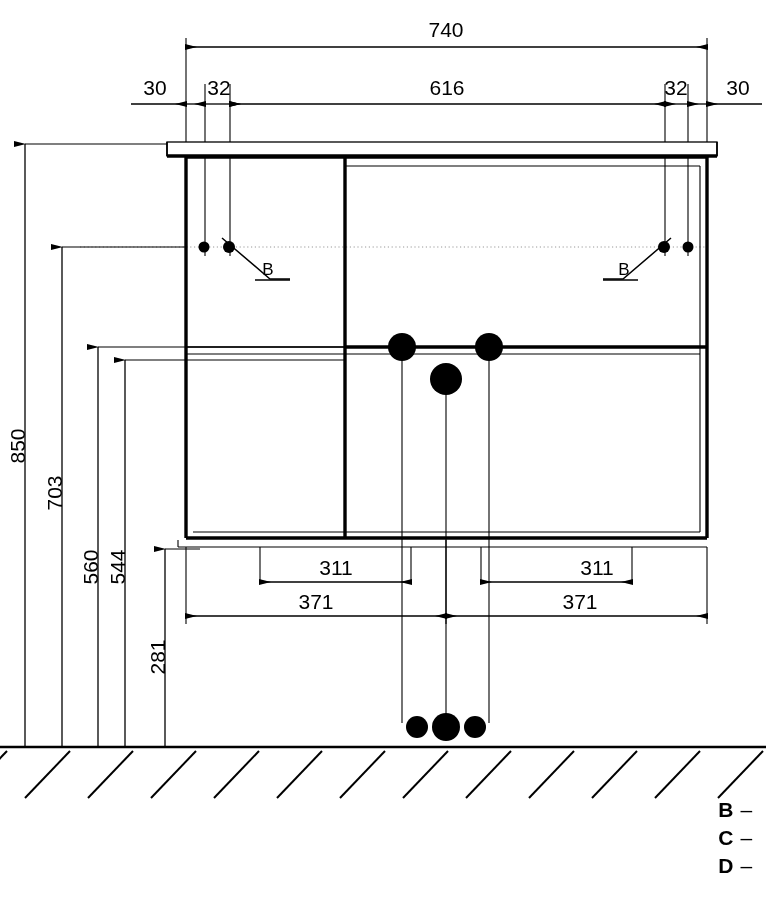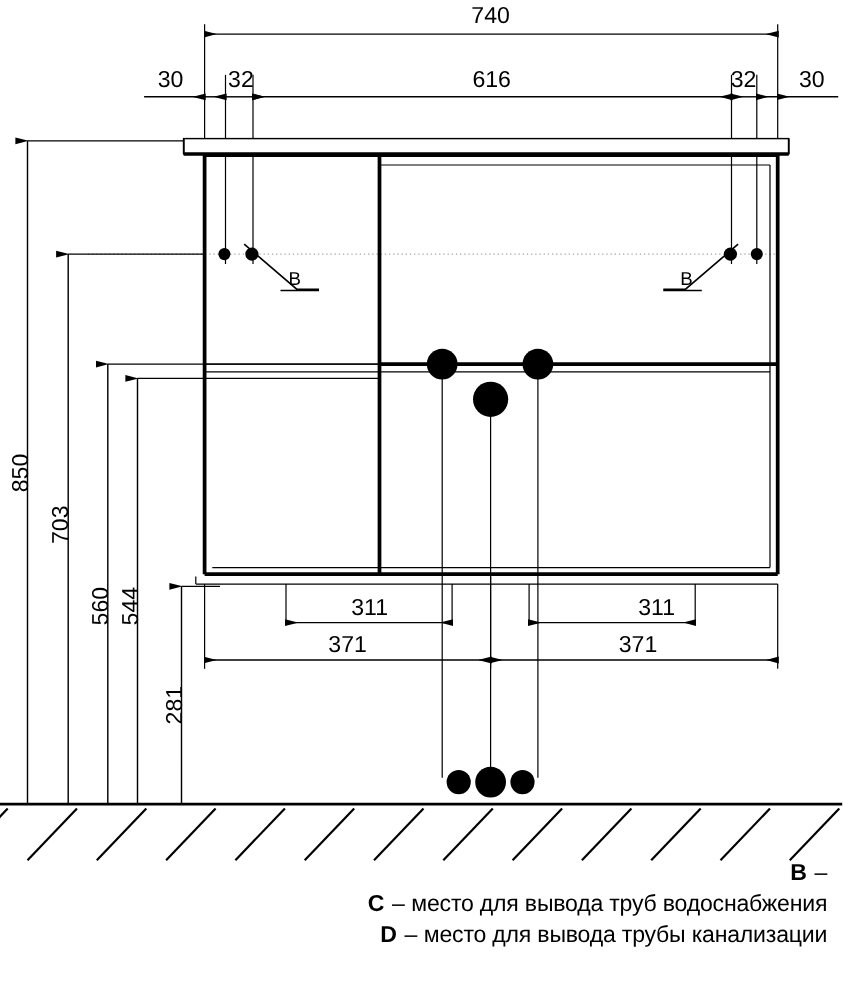--- a/index.html
+++ b/index.html
@@ -1,17 +1,17 @@
 <!DOCTYPE html>
 <html><head>
 <meta charset="utf-8">
 <style>
   html,body{margin:0;padding:0;background:#ffffff;}
   body{width:766px;height:900px;font-family:"Liberation Sans",sans-serif;}
-  #stage{position:relative;width:766px;height:885px;overflow:hidden;background:#fff;}
+  #stage{position:relative;width:766px;height:885px;overflow:hidden;background:#fff;margin-top:16px;}
   svg#drawing{position:absolute;left:0;top:0;width:766px;height:900px;}
   .legend{position:absolute;left:0;top:782px;width:766px;}
   .legend-row{display:flex;align-items:baseline;justify-content:flex-end;padding-right:14px;margin-bottom:4px;}
   .legend-key{font-weight:bold;font-size:21px;color:#000;margin-right:7px;font-family:"Liberation Sans",sans-serif;}
   .legend-text{font-size:21px;color:#000;font-family:"Liberation Sans",sans-serif;letter-spacing:-0.2px;}
   text{font-family:"Liberation Sans",sans-serif;fill:#000;}
   .dim-txt{font-size:21px;}
   .dim-txt-v{font-size:21px;}
   .mark-txt{font-size:17px;}
 </style>
@@ -243,22 +243,20 @@
   </svg>
 
   <div class="legend">
     <div class="legend-row">
       <span class="legend-key">B</span>
       <span class="legend-text">–</span>
     </div>
     <div class="legend-row">
       <span class="legend-key">C</span>
       <span class="legend-text">–</span>
-      <span class="legend-text" style="margin-left:6px">место для вывода труб водоснабжения</span>
     </div>
     <div class="legend-row">
       <span class="legend-key">D</span>
       <span class="legend-text">–</span>
-      <span class="legend-text" style="margin-left:6px">место для вывода трубы канализации</span>
     </div>
   </div>
 
 </div>
 
 </body></html>

